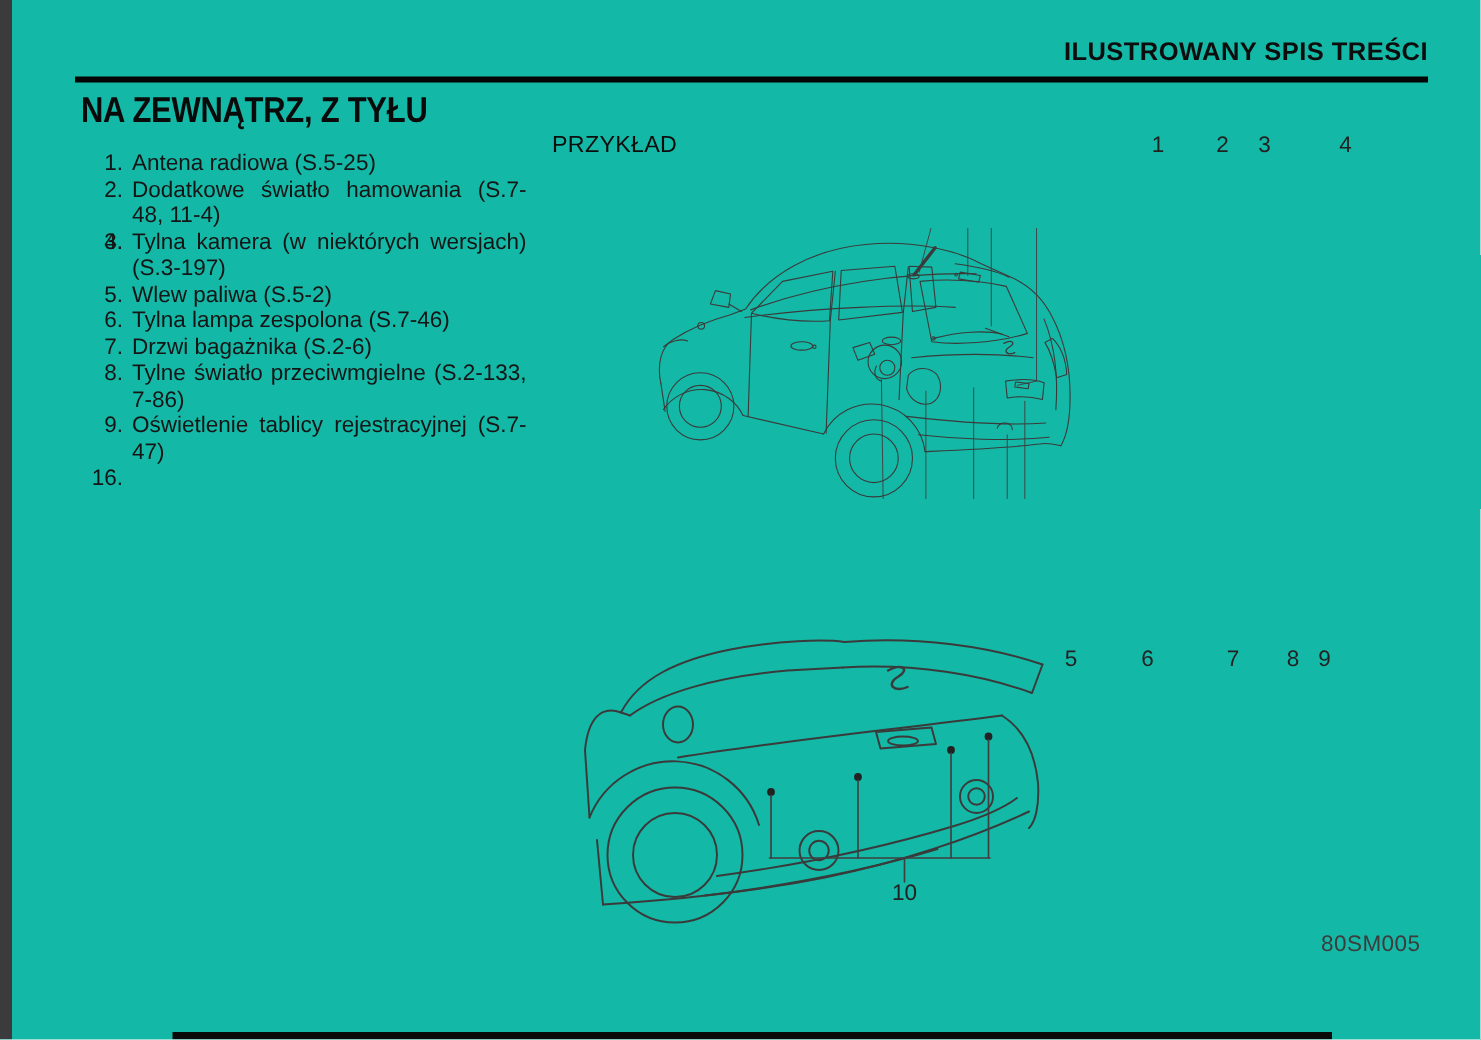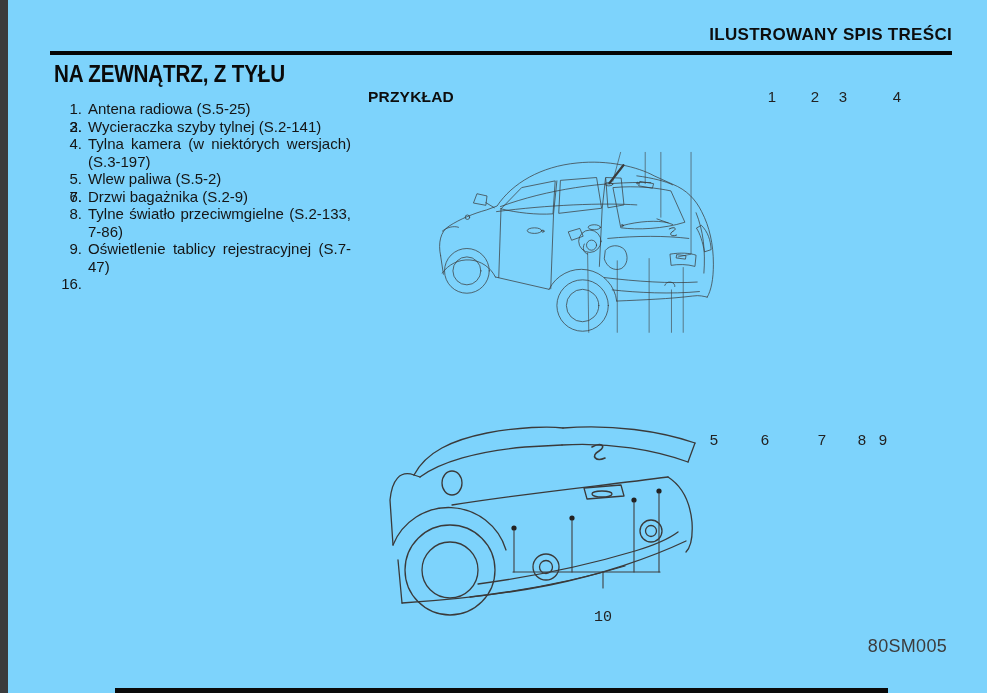--- a/index.html
+++ b/index.html
@@ -1,43 +1,43 @@
 <!DOCTYPE html>
 <html><head>
 <meta charset="utf-8">
 <style>
   html,body{margin:0;padding:0;background:#ffffff;}
   #page{
-    position:relative;width:987px;height:693px;background:#7dd3fc;overflow:hidden;
+    position:relative;width:987px;height:693px;background:#14b8a6;overflow:hidden;
     font-family:"Liberation Sans","DejaVu Sans",sans-serif;color:#151515;
   }
   
   .edge-strip{position:absolute;left:0;top:0;width:8px;height:693px;background:#3b3b3d;}
   .bottom-bar{position:absolute;left:115px;bottom:0;width:773px;height:5px;background:#0a0a0a;}
 
   .header-title{
     position:absolute;top:25px;right:35px;font-size:17px;font-weight:bold;
     letter-spacing:.3px;color:#0d0d0d;white-space:nowrap;
   }
   .header-rule{position:absolute;left:50px;top:51px;width:902px;height:4px;background:#050505;}
 
   .section-title{
     position:absolute;left:54px;top:60px;font-size:24px;font-weight:bold;color:#0a0a0a;
     transform:scaleX(.86);transform-origin:left top;letter-spacing:-.2px;white-space:nowrap;
   }
   .example-label{
-    position:absolute;left:368px;top:88px;font-size:15.5px;font-weight:bold;color:#0d0d0d;
+    position:absolute;left:368px;top:88px;font-size:15.5px;font-weight:normal;color:#0d0d0d;
     letter-spacing:.2px;
   }
 
   .parts-list{position:absolute;left:58px;top:100px;width:293px;font-size:15px;line-height:17.5px;}
   .parts-list .li{position:relative;padding-left:30px;text-align:justify;}
   .parts-list .num{position:absolute;left:0;top:0;width:24px;text-align:right;}
 
-  .fig-code{position:absolute;right:40px;top:636px;font-size:18px;color:#3c3c3c;letter-spacing:.3px;}
+  .fig-code{position:absolute;right:40px;top:621px;font-size:15px;color:#3c3c3c;letter-spacing:.3px;}
 
   svg{position:absolute;overflow:visible;}
   .callout{
     position:absolute;font-size:15px;color:#222;width:24px;text-align:center;
     margin-left:-12px;line-height:15px;
   }
 </style>
 </head>
 <body>
 
@@ -47,26 +47,26 @@
   <div class="bottom-bar"></div>
 
   <div class="header-title">ILUSTROWANY SPIS TREŚCI</div>
   <div class="header-rule"></div>
 
   <div class="section-title">NA ZEWNĄTRZ, Z TYŁU</div>
   <div class="example-label">PRZYKŁAD</div>
 
   <div class="parts-list">
     <div class="li"><span class="num">1.</span><span>Antena radiowa (S.5-25)</span></div>
-    <div class="li"><span class="num">2.</span></div>
-    <div class="li"><span class="num">3.</span><span>Wycieraczka szyby tylnej (S.2-141)</span></div>
+    <div class="li"><span class="num">2.</span><span>Dodatkowe światło hamowania (S.7-48, 11-4)</span></div>
+    <div class="li"><span class="num">3.</span></div>
     <div class="li"><span class="num">4.</span><span>Tylna kamera (w niektórych wersjach) (S.3-197)</span></div>
     <div class="li"><span class="num">5.</span><span>Wlew paliwa (S.5-2)</span></div>
-    <div class="li"><span class="num">6.</span></div>
-    <div class="li"><span class="num">7.</span><span>Drzwi bagażnika (S.2-9)</span></div>
+    <div class="li"><span class="num">6.</span><span>Tylna lampa zespolona (S.7-46)</span></div>
+    <div class="li"><span class="num">7.</span><span>Drzwi bagażnika (S.2-6)</span></div>
     <div class="li"><span class="num">8.</span><span>Tylne światło przeciwmgielne (S.2-133, 7-86)</span></div>
     <div class="li"><span class="num">9.</span><span>Oświetlenie tablicy rejestracyjnej (S.7-47)</span></div>
     <div class="li"><span class="num">16.</span></div>
   </div>
 
   <svg style="left:430px;top:85px;" width="545" height="360" viewBox="430 85 975 445" fill="none" stroke="#3a3a3a" stroke-width="1.3" stroke-linecap="round" stroke-linejoin="round">
     <g>
 
       <path d="M 449,291 C 444,268 449,247 464,238 C 484,225 509,215 531,209 L 550,202 C 577,161 629,131 693,125 C 748,119 802,132 831,148 L 864,163 C 889,173 905,190 916,212 C 930,239 937,270 937,306 C 937,333 933,353 926,365"></path>
 
@@ -195,16 +195,16 @@
 
   <div class="callout" style="left:772px;top:89px;">1</div>
   <div class="callout" style="left:815px;top:89px;">2</div>
   <div class="callout" style="left:843px;top:89px;">3</div>
   <div class="callout" style="left:897px;top:89px;">4</div>
   <div class="callout" style="left:714px;top:432px;">5</div>
   <div class="callout" style="left:765px;top:432px;">6</div>
   <div class="callout" style="left:822px;top:432px;">7</div>
   <div class="callout" style="left:862px;top:432px;">8</div>
   <div class="callout" style="left:883px;top:432px;">9</div>
-  <div class="callout" style="left:603px;top:610px;font-family:Liberation Mono, monospace;">10</div>
+  <div class="callout" style="left:603px;top:588px;">10</div>
 
   <div class="fig-code">80SM005</div>
 </div>
 
 </body></html>

